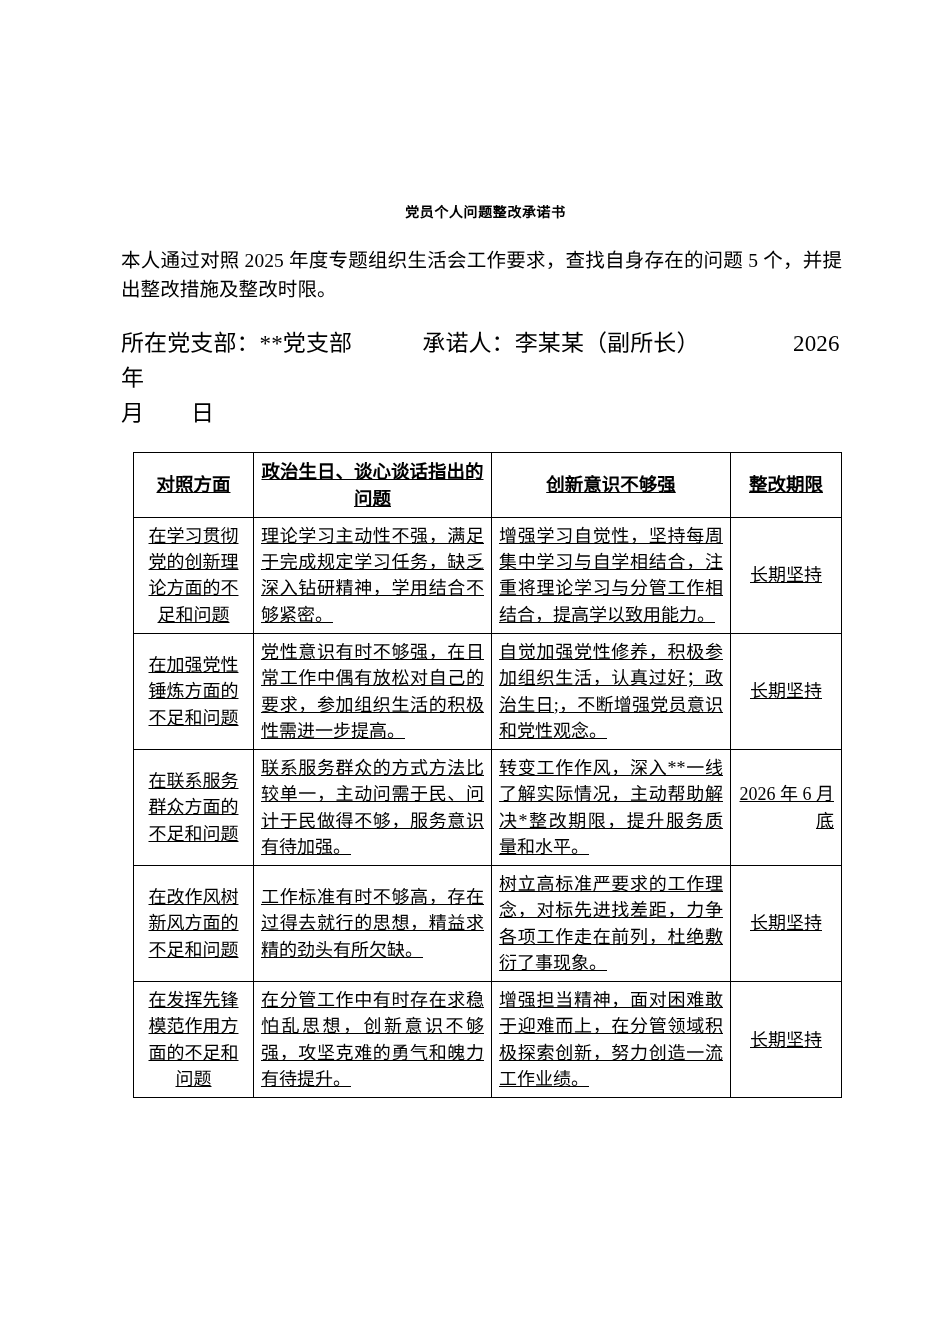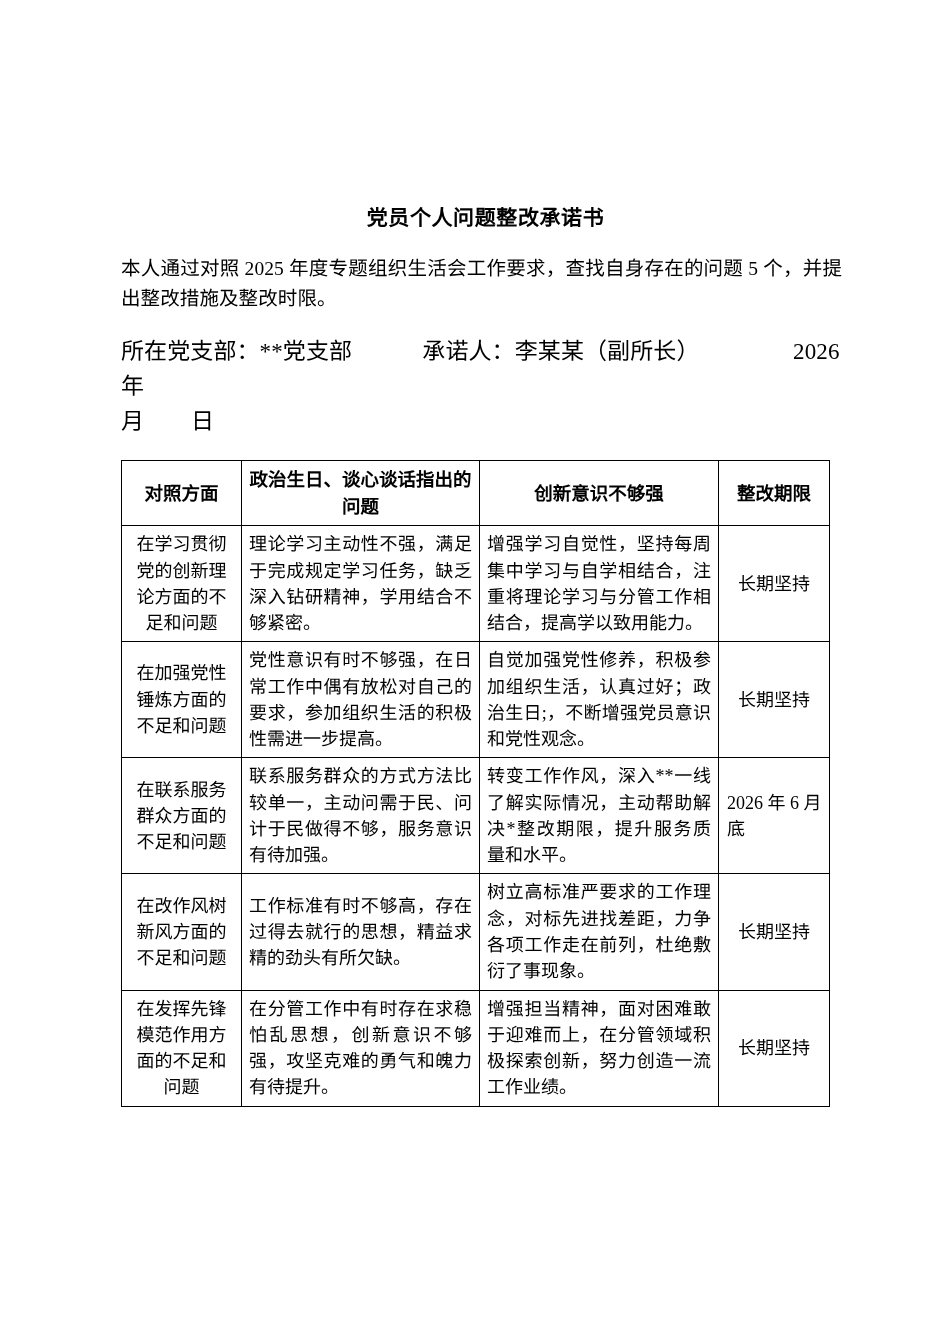--- a/index.html
+++ b/index.html
@@ -20,27 +20,27 @@
     position: absolute;
     top: 0;
     left: 0;
     width: 950px;
     height: 1344px;
     box-sizing: border-box;
     padding: 205px 100px 0 121px;
   }
 
   .doc-title {
-    font-size: 21px;
+    font-size: 14px;
     font-weight: bold;
     text-align: center;
     letter-spacing: 0.6px;
     margin: 0 0 24px 0;
     line-height: 1.2;
-    font-family: Liberation Sans, sans-serif;
+    font-family: Liberation Mono, monospace;
   }
 
   .intro-para {
     font-size: 19.5px;
     line-height: 1.52;
     margin: 0 0 22px 0;
     text-align: justify;
     text-justify: inter-ideograph;
     letter-spacing: 0.1px;
     padding-right: 8px;
@@ -51,21 +51,22 @@
     line-height: 1.52;
     margin: 0 0 20px 0;
     letter-spacing: 0.1px;
     white-space: pre-wrap;
   }
 
   table.main-table {
     border-collapse: collapse;
     width: 708px;
     table-layout: fixed;
-    margin: 0;
+    margin: 12px;
+    text-decoration: underline;
   }
   table.main-table td,
   table.main-table th {
     border: 1px solid #000000;
     padding: 5px 7px;
     vertical-align: middle;
     font-size: 18px;
     line-height: 1.46;
     font-weight: normal;
   }
@@ -89,22 +90,22 @@
   td.cell-problem,
   td.cell-measure {
     text-align: justify;
     text-justify: inter-ideograph;
     vertical-align: middle;
   }
   td.cell-deadline {
     text-align: center;
   }
   td.cell-deadline.left-align {
-    text-align: left;
-    padding-left: 8px;
+    text-align: right;
+    padding-left: 0;
   }
 </style>
 </head>
 <body>
 
 <div class="page">
 
   <h1 class="doc-title">党员个人问题整改承诺书</h1>
 
   <p class="intro-para">本人通过对照 2025 年度专题组织生活会工作要求，查找自身存在的问题 5 个，并提出整改措施及整改时限。</p>

